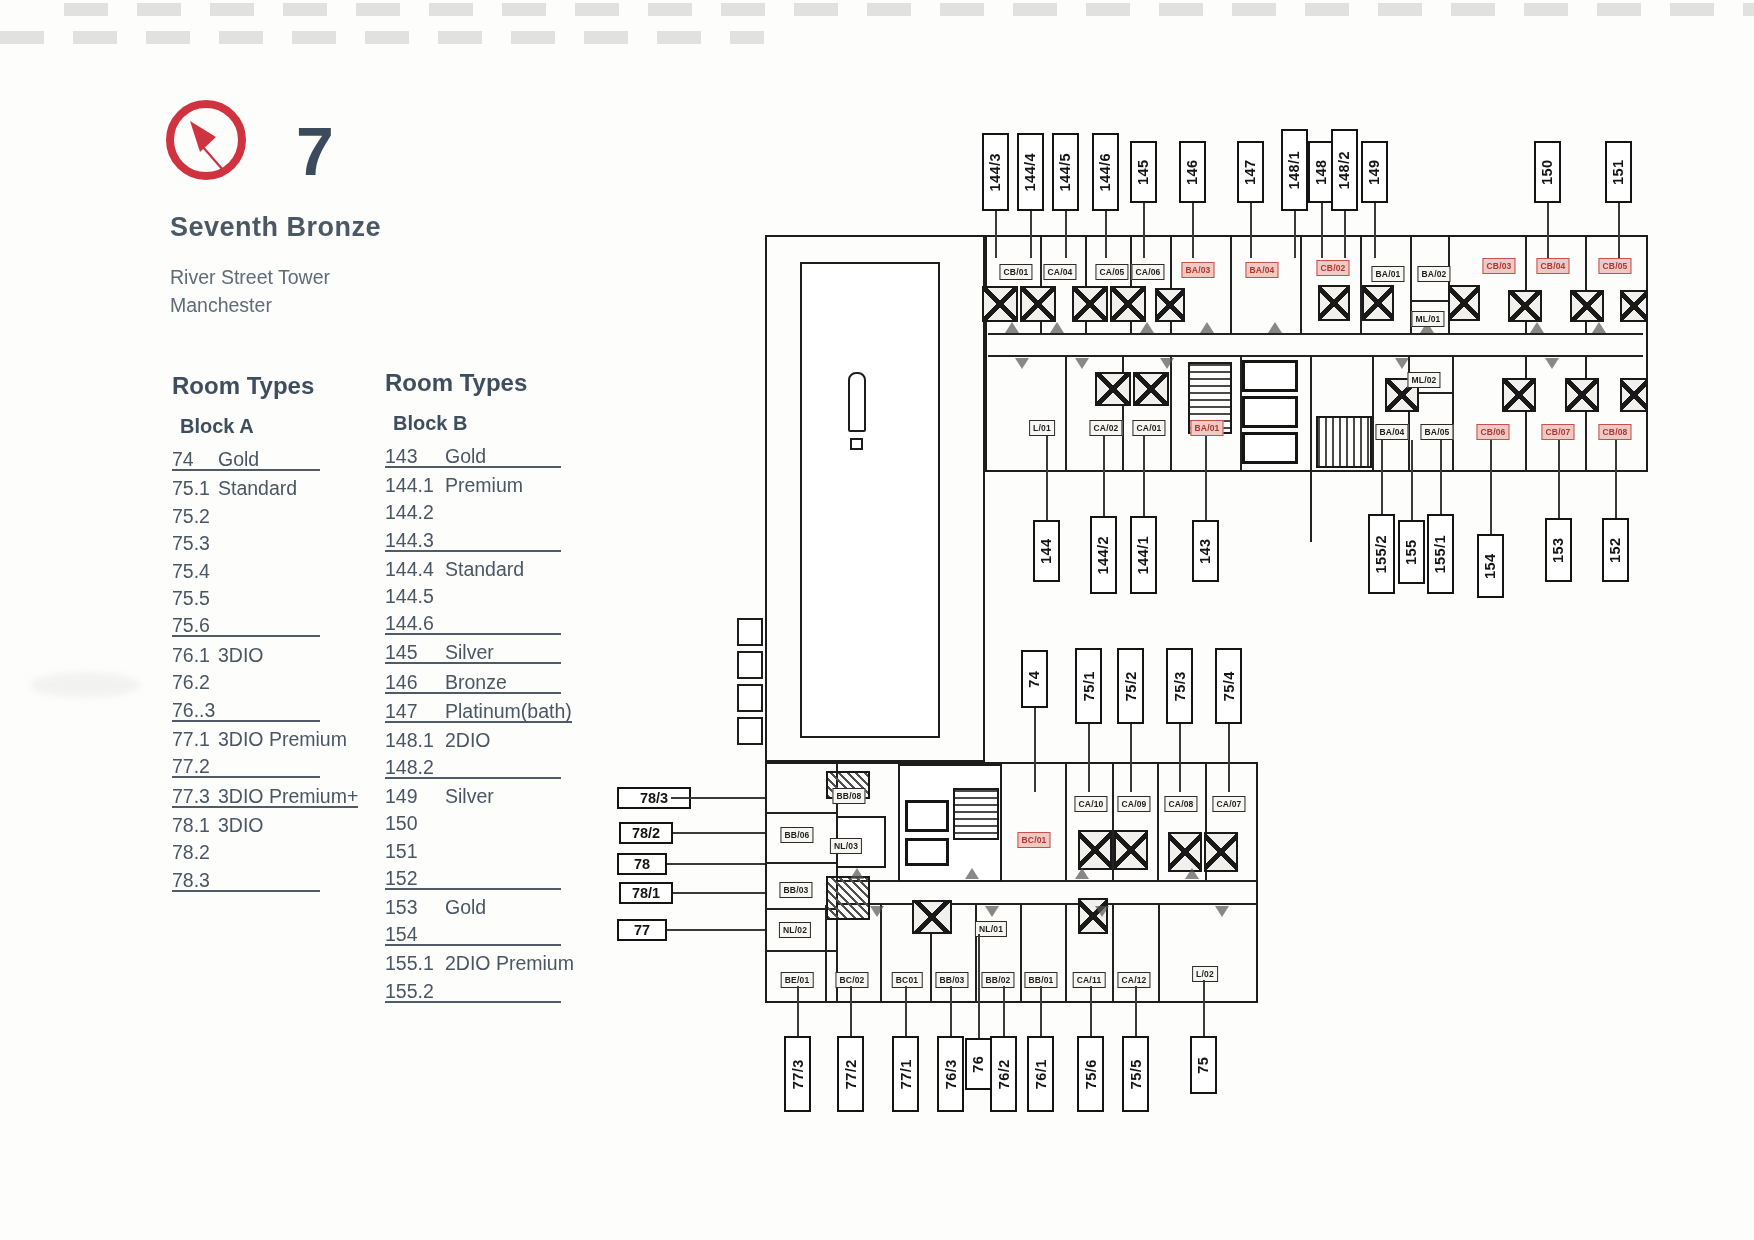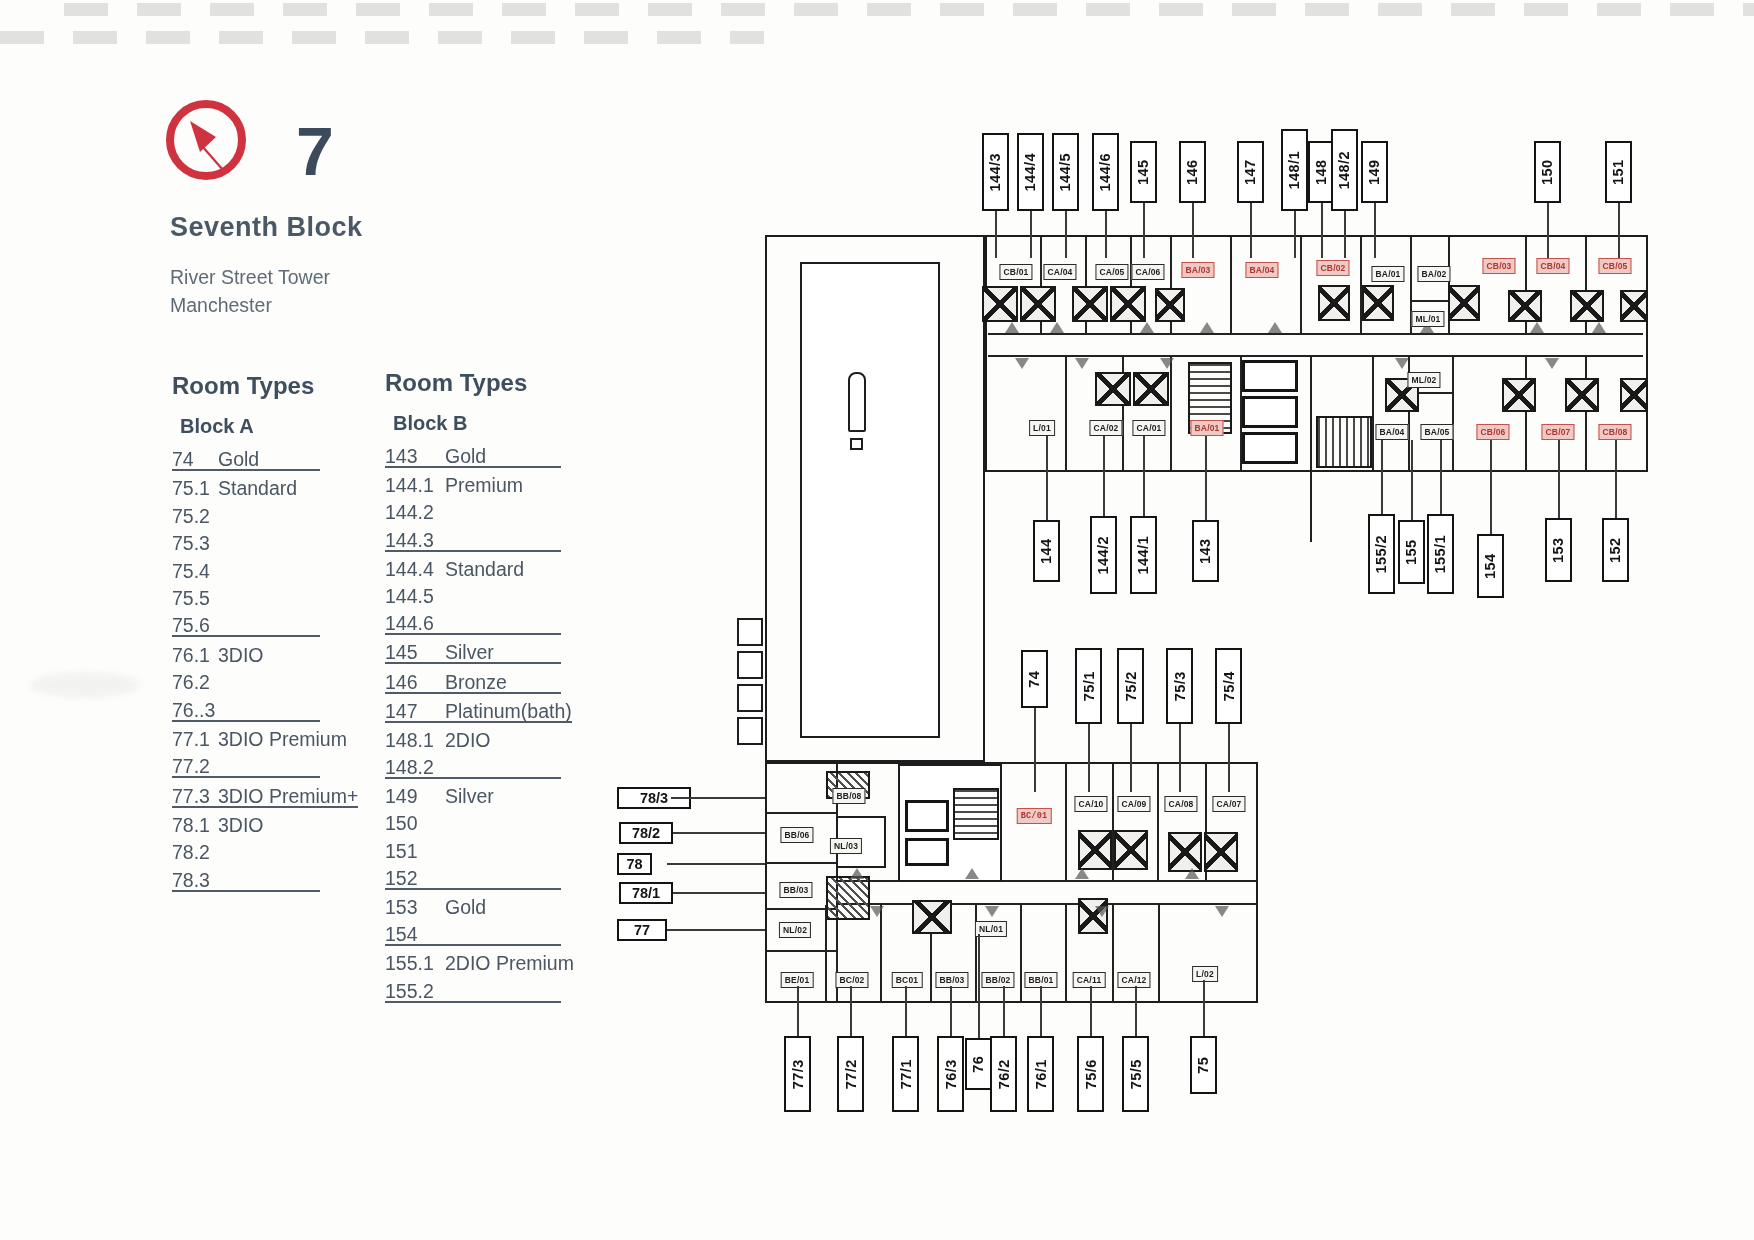--- a/index.html
+++ b/index.html
@@ -46,21 +46,21 @@
 <div class="perf" style="left:64px;top:3px;width:1690px;"></div>
 <div class="perf" style="left:0px;top:31px;width:764px;"></div>
 <div class="smudge"></div>
 
 <svg style="position:absolute;left:162px;top:96px;" width="88" height="88" viewBox="0 0 88 88">
   <circle cx="44" cy="44" r="36" fill="none" stroke="#cf3340" stroke-width="8"></circle>
   <polygon points="28,25 54,41 38,56" fill="#cf3340"></polygon>
   <line x1="40" y1="50" x2="61" y2="74" stroke="#cf3340" stroke-width="2.2"></line>
 </svg>
 <div class="floor-num">7</div>
-<div class="page-title">Seventh Block</div>
+<div class="page-title">Seventh Bronze</div>
 <div class="page-sub">
   <div>River Street Tower</div>
   <div>Manchester</div>
 </div>
 
 <div class="rt-col" style="left:172px;top:372px;">
   <div class="rt-h">Room Types</div>
   <div class="rt-b">Block A</div>
   <div class="rt-row u">
       <span class="rt-code">74</span>
@@ -208,21 +208,21 @@
       <span>2DIO Premium</span>
     </div>
   <div class="rt-row u">
       <span class="rt-code">155.2</span>
       <span></span>
     </div>
 </div>
 
 <div class="hb" style="left:617px;top:787px;width:74px;">78/3</div>
 <div class="hb" style="left:619px;top:822px;width:54px;">78/2</div>
-<div class="hb" style="left:617px;top:853px;width:35px;">78</div>
+<div class="hb" style="left:617px;top:853px;width:50px;">78</div>
 <div class="hb" style="left:619px;top:882px;width:54px;">78/1</div>
 <div class="hb" style="left:617px;top:919px;width:50px;">77</div>
 <div class="ld" style="left:671px;top:797px;width:94px;height:1.5px;"></div>
 <div class="ld" style="left:673px;top:832px;width:92px;height:1.5px;"></div>
 <div class="ld" style="left:667px;top:863px;width:98px;height:1.5px;"></div>
 <div class="ld" style="left:673px;top:892px;width:92px;height:1.5px;"></div>
 <div class="ld" style="left:667px;top:929px;width:98px;height:1.5px;"></div>
 
 <div class="w" style="left:765px;top:235px;width:220px;height:527px;"></div>
 <div class="w2" style="left:800px;top:262px;width:140px;height:476px;"></div>
@@ -362,21 +362,21 @@
 <div class="tag" style="left:1042px;top:420px;">L/01</div>
 <div class="tag" style="left:1106px;top:420px;">CA/02</div>
 <div class="tag" style="left:1149px;top:420px;">CA/01</div>
 <div class="tag red" style="left:1207px;top:420px;">BA/01</div>
 <div class="tag" style="left:1424px;top:372px;">ML/02</div>
 <div class="tag" style="left:1392px;top:424px;">BA/04</div>
 <div class="tag" style="left:1437px;top:424px;">BA/05</div>
 <div class="tag red" style="left:1493px;top:424px;">CB/06</div>
 <div class="tag red" style="left:1558px;top:424px;">CB/07</div>
 <div class="tag red" style="left:1615px;top:424px;">CB/08</div>
-<div class="tag red" style="left:1034px;top:808px;font-family:Liberation Mono, monospace;">BC/01</div>
+<div class="tag red" style="left:1034px;top:832px;">BC/01</div>
 <div class="tag" style="left:1091px;top:796px;">CA/10</div>
 <div class="tag" style="left:1134px;top:796px;">CA/09</div>
 <div class="tag" style="left:1181px;top:796px;">CA/08</div>
 <div class="tag" style="left:1229px;top:796px;">CA/07</div>
 <div class="tag" style="left:808px;top:788px;margin-left:41px;">BB/08</div>
 <div class="tag" style="left:797px;top:827px;">BB/06</div>
 <div class="tag" style="left:846px;top:838px;">NL/03</div>
 <div class="tag" style="left:796px;top:882px;">BB/03</div>
 <div class="tag" style="left:795px;top:922px;">NL/02</div>
 <div class="tag" style="left:991px;top:921px;">NL/01</div>

